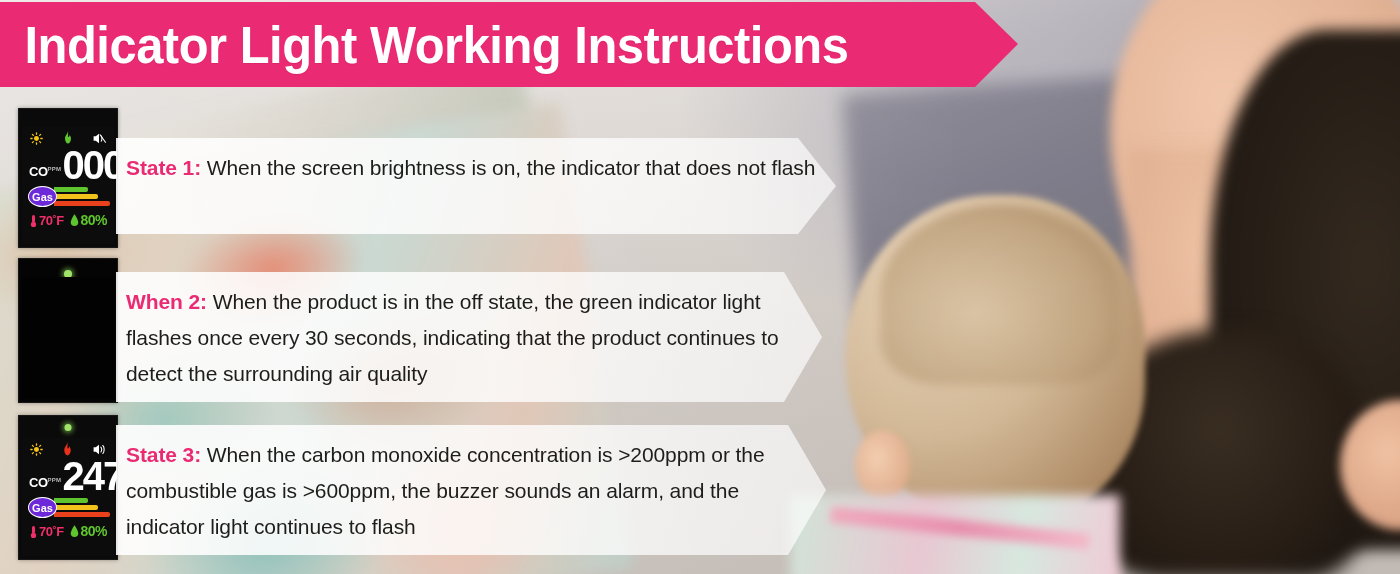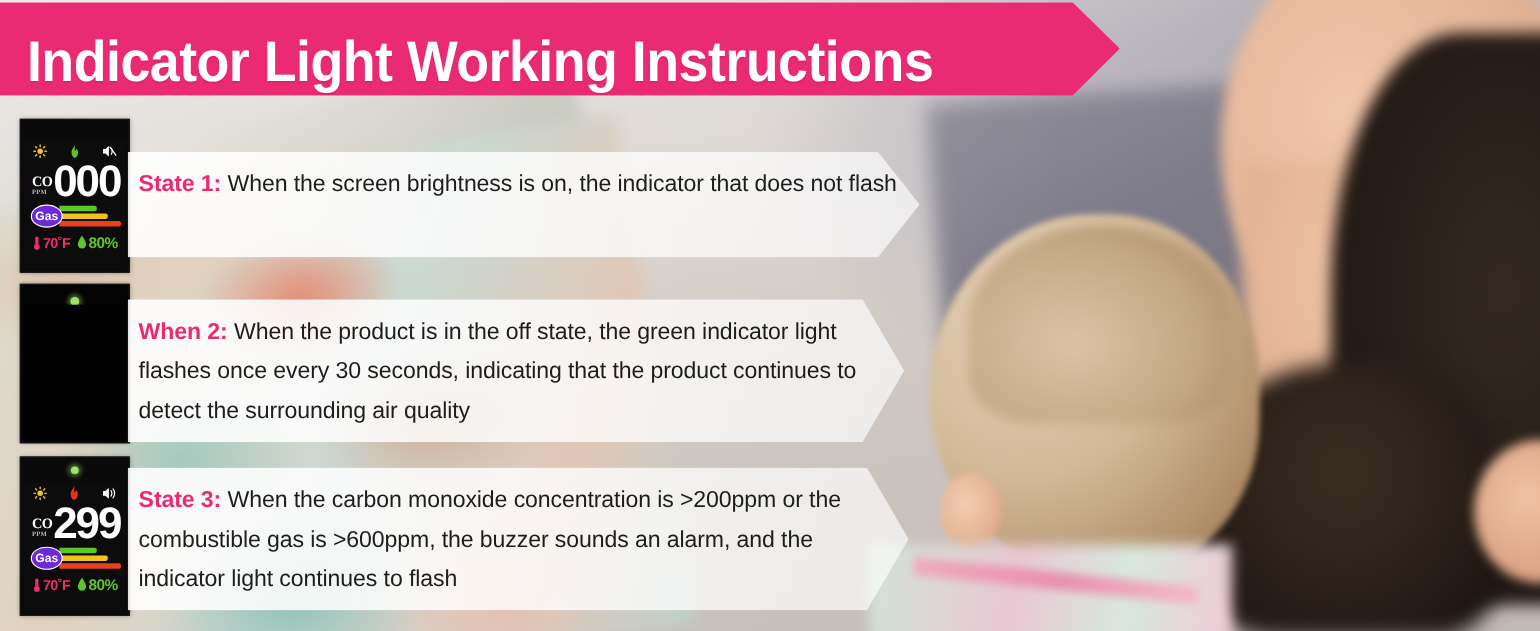--- a/index.html
+++ b/index.html
@@ -127,21 +127,21 @@
   }
 
   
   #title-banner {
     position: absolute;
     left: 0; top: 2px;
     width: 1018px; height: 85px;
     background: #ea2a73;
     clip-path: polygon(0 0, 975px 0, 1018px 42px, 975px 85px, 0 85px);
     display: flex;
-    align-items: flex-end;
+    align-items: center;
   }
   #title-text {
     color: #ffffff;
     font-size: 52px;
     font-weight: bold;
     letter-spacing: -0.5px;
     padding-left: 26px;
     transform: scaleX(0.94);
     transform-origin: left center;
     white-space: nowrap;
@@ -192,21 +192,21 @@
     align-items: center;
     padding: 2px 4px 0 4px;
     height: 17px;
   }
   .ic { line-height: 1; display: block; }
 
   .co-row {
     display: flex; align-items: flex-end;
     margin-top: 1px; padding-left: 3px;
   }
-  .co-label { display: flex; flex-direction: column; line-height: 1; margin-bottom: 5px; font-family: Liberation Serif, serif; }
+  .co-label { display: flex; flex-direction: row; line-height: 1; margin-bottom: 5px; }
   .co-word { color: #ffffff; font-size: 13px; font-weight: bold; letter-spacing: -.5px; }
   .co-ppm { color: #b9b9b9; font-size: 6px; font-weight: bold; letter-spacing: .3px; margin-top: 1px;}
   .co-value {
     color: #ffffff;
     font-size: 40px;
     font-weight: bold;
     line-height: .88;
     letter-spacing: -2px;
     margin-left: 1px;
   }
@@ -404,21 +404,21 @@
             <path d="M20 4.5c3.4 3.4 3.4 11.6 0 15" stroke="#ffffff" stroke-width="2" fill="none" stroke-linecap="round"></path>
           </svg>
         </span>
       </div>
 
       <div class="co-row">
         <span class="co-label">
           <span class="co-word">CO</span>
           <span class="co-ppm">PPM</span>
         </span>
-        <span class="co-value">299</span>
+        <span class="co-value">247</span>
       </div>
 
       <div class="gas-row">
         <span class="gas-badge">Gas</span>
         <span class="gas-bars">
           <span class="gbar g1"></span>
           <span class="gbar g2"></span>
           <span class="gbar g3"></span>
         </span>
       </div>

